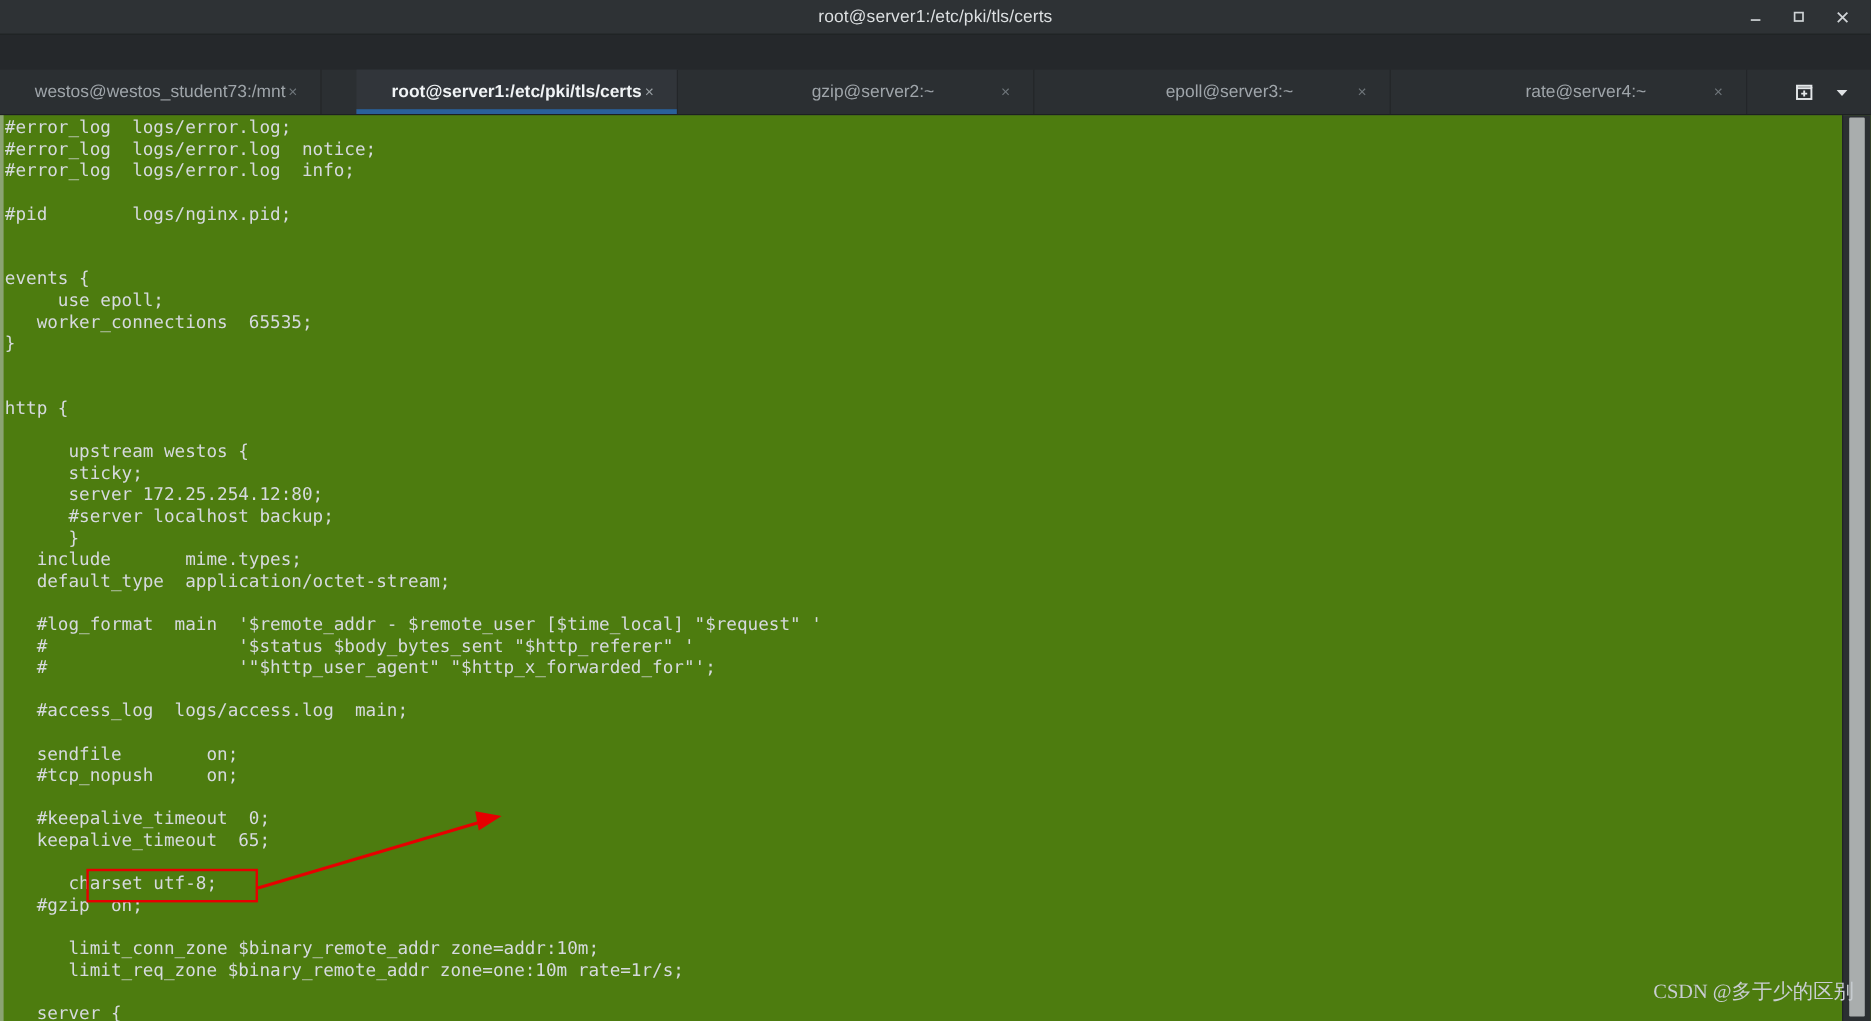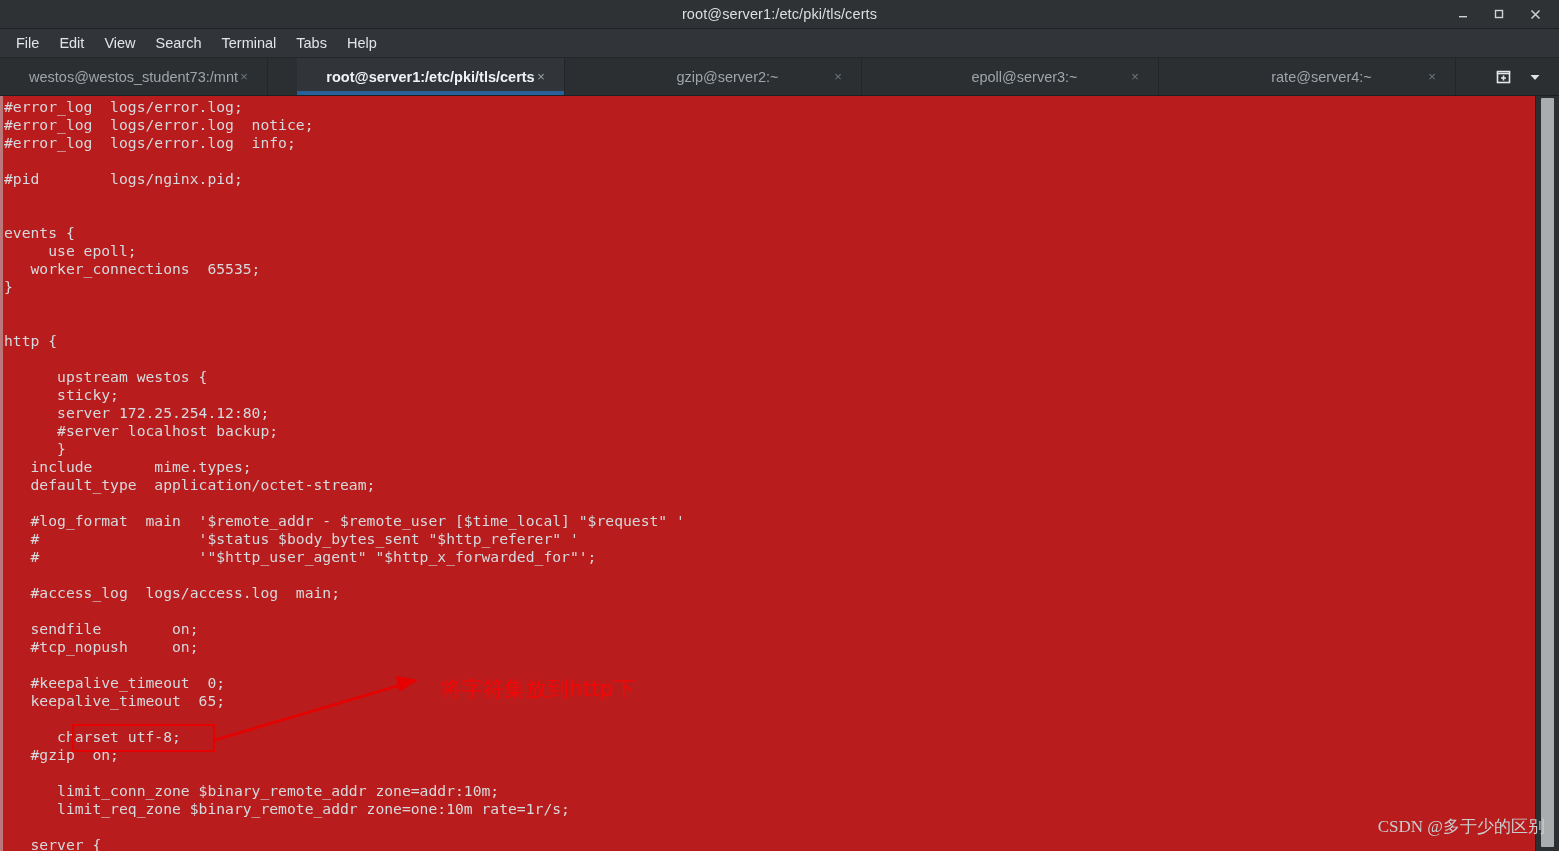--- a/index.html
+++ b/index.html
@@ -131,21 +131,21 @@
     display: flex; align-items: center; justify-content: center;
     color: #dfe2e4;
   }
 
   
   .term-wrap {
     position: absolute;
     left: 0; top: 96px;
     width: 1559px;
     height: 755px;
-    background: #b91c1c;
+    background: #4d7c0f;
   }
   .left-edge {
     position: absolute;
     left: 0; top: 0;
     width: 3px; height: 755px;
     background: #bfc3c4;
     opacity: 0.55;
   }
   .term {
     position: absolute;
@@ -231,29 +231,20 @@
         </svg>
       </div>
       <div class="wcbtn">
         <svg width="13" height="13" viewBox="0 0 13 13">
           <path d="M2.5 2.5 L10.5 10.5 M10.5 2.5 L2.5 10.5" stroke="currentColor" stroke-width="1.5" fill="none"></path>
         </svg>
       </div>
     </div>
   </div>
 
-  <div class="menubar">
-    <div class="menuitem">File</div>
-    <div class="menuitem">Edit</div>
-    <div class="menuitem">View</div>
-    <div class="menuitem">Search</div>
-    <div class="menuitem">Terminal</div>
-    <div class="menuitem">Tabs</div>
-    <div class="menuitem">Help</div>
-  </div>
 
   <div class="tabbar">
 
     <div class="tab">
       <span class="tab-label">westos@westos_student73:/mnt</span>
       <span class="tab-close">×</span>
     </div>
 
     <div class="tab active">
       <span class="tab-label">root@server1:/etc/pki/tls/certs</span>
@@ -302,17 +293,16 @@
 
   <div class="anno-box" style="left:72px; top:724px; width:143px; height:28px;"></div>
 
   <svg class="anno-svg">
     <g>
       <line x1="215" y1="740" x2="404" y2="684" stroke="#e60000" stroke-width="2.6"></line>
       <polygon points="418,680 396,676 399,692" fill="#e60000"></polygon>
     </g>
   </svg>
 
-  <div class="anno-text" style="left:440px; top:675px;">将字符集放到http下</div>
 
   <div class="watermark">CSDN @多于少的区别</div>
 
 </div>
 
 </body></html>

